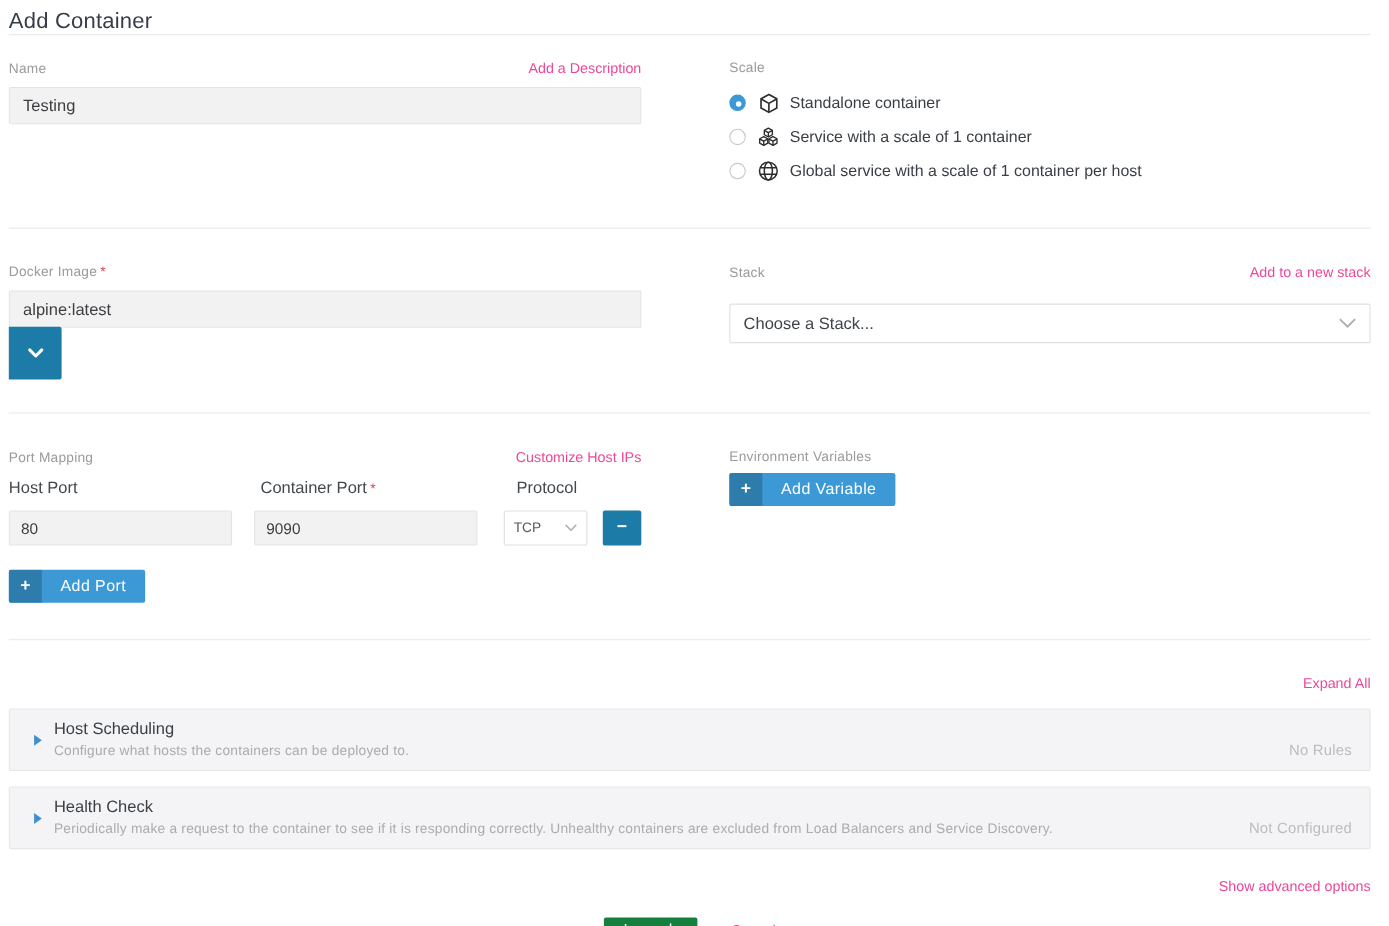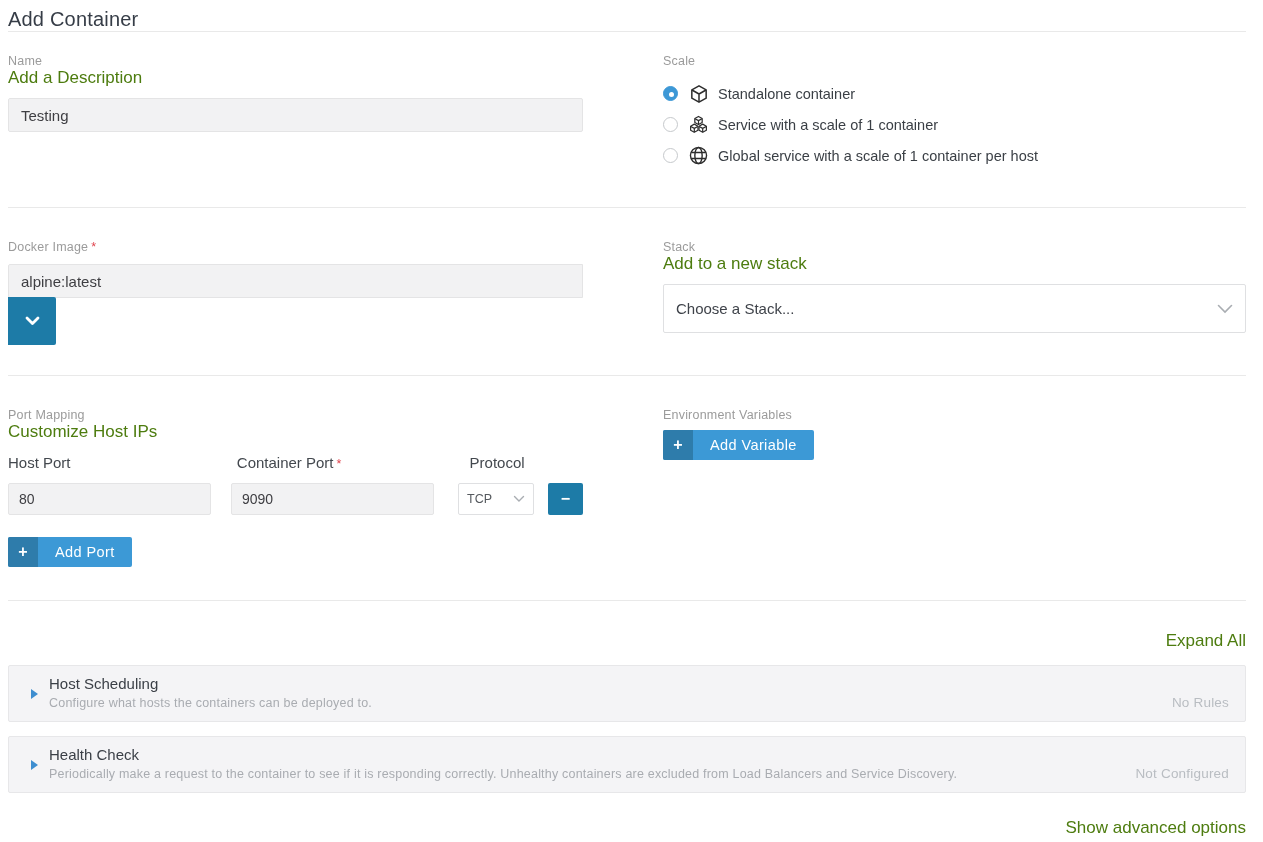--- a/index.html
+++ b/index.html
@@ -15,22 +15,22 @@
     margin: 0; font-size: 20px; font-weight: 500; letter-spacing: .2px;
     color: #363d47; padding-top: 2px;
   }
   hr.rule { border: 0; border-top: 1px solid #e9e9e9; margin: 0; }
   .rule-title { margin-top: 15px; }
 
   
   .two-col { display: grid; grid-template-columns: 575px 583px; column-gap: 80px; }
 
   .field-label { font-size: 12.5px; color: #9b9b9b; letter-spacing: .2px; }
-  .label-row { display: flex; justify-content: space-between; align-items: baseline; flex-direction: column; }
-  a.link { font-size: 17px; color: #4d7c0f; text-decoration: none; cursor: pointer; }
+  .label-row { display: flex; justify-content: space-between; align-items: baseline; }
+  a.link { font-size: 13px; color: #ec4899; text-decoration: none; cursor: pointer; }
   .req { color: #e0434d; margin-left: 3px; font-size: 12.5px; }
 
   .sec1 { padding: 22px 0 36px 0; }
   .sec2 { padding: 32px 0 30px 0; }
   .sec3 { padding: 32px 0 33px 0; }
 
   input.text-input {
     display: block; width: 100%; height: 34px; margin-top: 10px;
     background: #f2f2f3; border: 1px solid #e4e4e5; border-radius: 2px;
     padding: 0 12px; font-size: 15px; color: #3e3e42;
@@ -54,21 +54,21 @@
   .img-group { display: flex; margin-top: 10px; flex-direction: column; }
   .img-group input.text-input { margin-top: 0; border-radius: 2px 0 0 2px; }
   .btn-chevron {
     width: 48px; height: 36px; margin: -1px 0 0 0; border: none; border-radius: 0 2px 2px 0;
     background: #1d7ba7; display: flex; align-items: center; justify-content: center;
     cursor: pointer; flex: 0 0 48px;
   }
 
   
   .select {
-    height: 49px; margin-top: 10px; background: #fff; border: 1px solid #dfe0e2;
+    height: 36px; margin-top: 21px; background: #fff; border: 1px solid #dfe0e2;
     border-radius: 2px; display: flex; align-items: center; justify-content: space-between;
     padding: 0 12px; font-size: 15px; color: #3f434a; cursor: pointer;
   }
 
   
   .port-cols { display: flex; margin-top: 12px; }
   .pc-host { width: 232px; }
   .pc-container { width: 236px; }
   .pc-proto { width: 115px; }
   .col-head { font-size: 15px; color: #43484e; }

